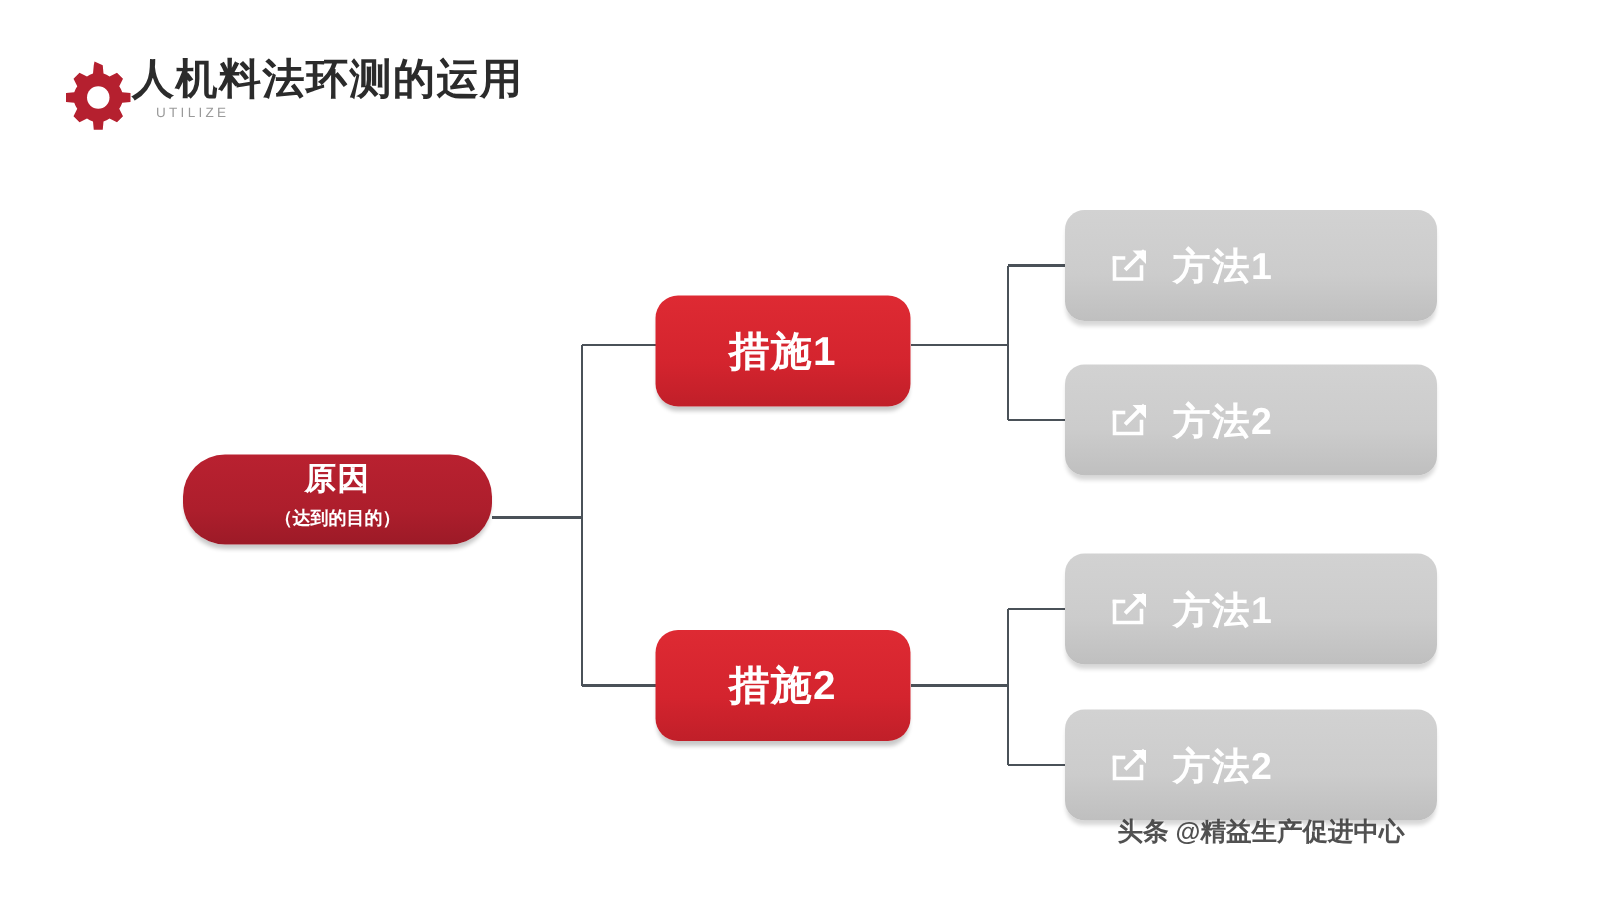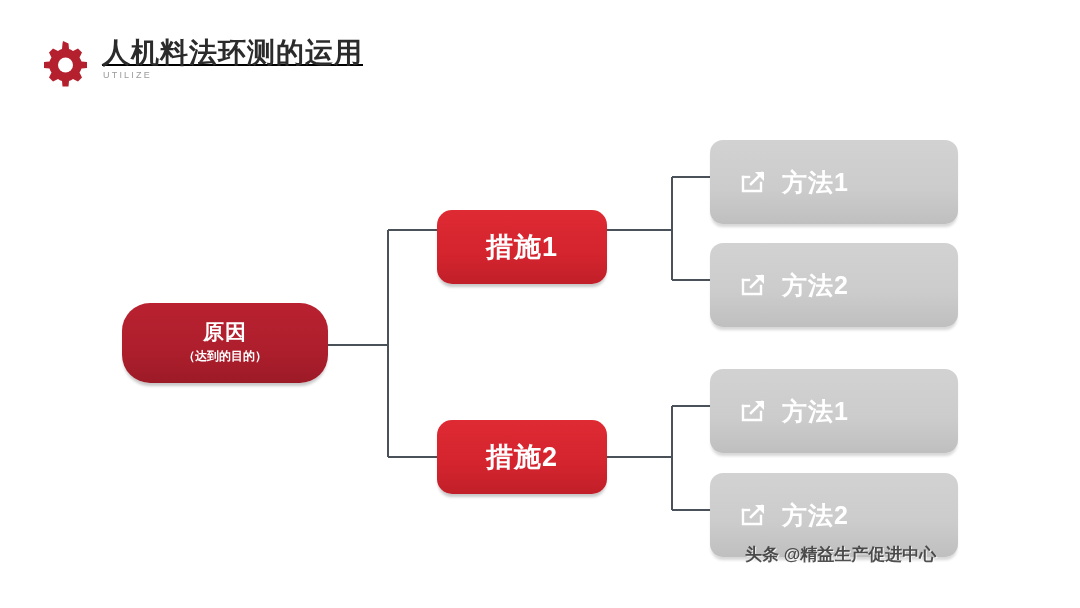--- a/index.html
+++ b/index.html
@@ -26,35 +26,33 @@
     display: flex;
     align-items: flex-start;
   }
   #gear-icon {
     width: 50px;
     height: 50px;
     flex: 0 0 auto;
     margin-top: 3px;
   }
   #title-block {
-    margin-left: 14px;
     position: relative;
-    text-decoration: underline;
   }
   #page-title {
     font-size: 28px;
     font-weight: bold;
     color: #2b2b2b;
     line-height: 34px;
     letter-spacing: 1px;
     white-space: nowrap;
   }
   #subtitle {
     position: absolute;
-    left: 1px;
+    left: 16px;
     top: 34px;
     font-size: 9px;
     color: #9a9a9a;
     letter-spacing: 2.2px;
     font-weight: normal;
     white-space: nowrap;
   }
 
   
   #connectors {
@@ -73,27 +71,28 @@
     display: flex;
     align-items: center;
     border-radius: 14px;
   }
 
   
   #node-root {
     left: 122px;
     top: 303px;
     width: 206px;
-    height: 80px;
+    height: 60px;
     border-radius: 28px;
     background: linear-gradient(180deg, #b92130 0%, #ad1e2c 62%, #9c1a27 100%);
     box-shadow: 0 4px 3px -1px rgba(0,0,0,0.22);
     justify-content: center;
     flex-direction: column;
     color: #ffffff;
+    font-family: Liberation Mono, monospace;
   }
   #node-root .root-line1 {
     font-size: 21px;
     font-weight: bold;
     line-height: 25px;
     letter-spacing: 1px;
   }
   #node-root .root-line2 {
     font-size: 12px;
     font-weight: bold;
@@ -110,28 +109,28 @@
     background: linear-gradient(180deg, #de2a33 0%, #d4242e 60%, #c01f29 100%);
     box-shadow: 0 4px 3px -1px rgba(0,0,0,0.22);
     justify-content: center;
     color: #ffffff;
   }
   .node-measure .measure-label {
     font-size: 27px;
     font-weight: bold;
     letter-spacing: 1px;
   }
-  #node-measure-1 { top: 210px; }
+  #node-measure-1 { top: 197px; }
   #node-measure-2 { top: 420px; text-align: right; }
 
   
   .node-method {
     left: 710px;
     width: 248px;
-    height: 84px;
+    height: 74px;
     border-radius: 13px;
     background: linear-gradient(180deg, #d2d2d2 0%, #cccccc 58%, #bfbfbf 100%);
     box-shadow: 0 4px 3px -1px rgba(0,0,0,0.16);
     padding-left: 30px;
     color: #ffffff;
   }
   .node-method .share-icon {
     width: 26px;
     height: 24px;
     flex: 0 0 auto;

